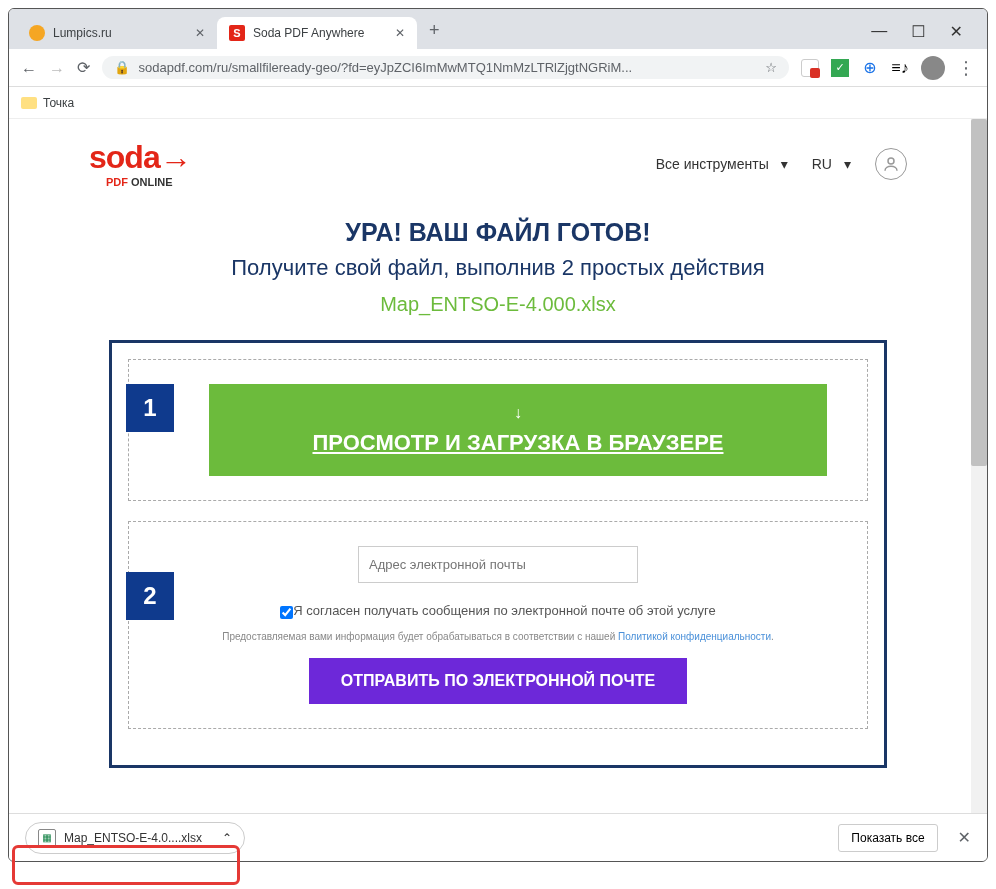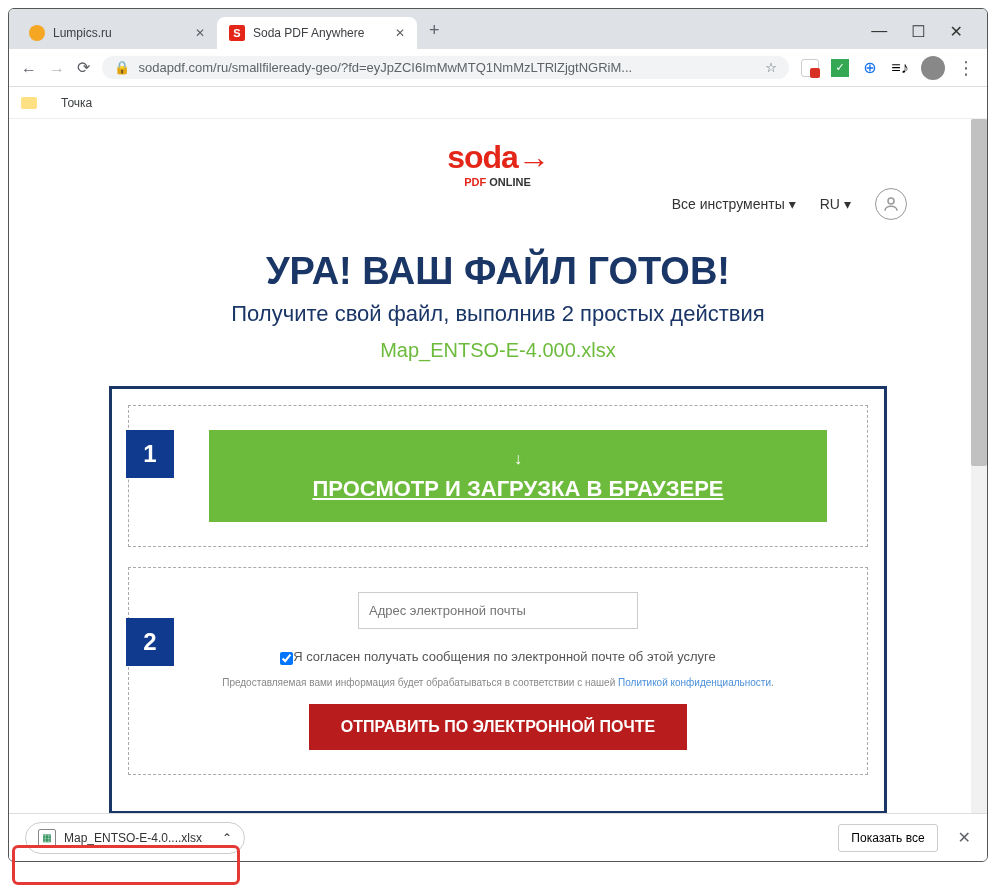--- a/index.html
+++ b/index.html
@@ -21,58 +21,58 @@
 .nav-btn.disabled { color: #bbb; }
 .address { flex: 1; display: flex; align-items: center; background: #f1f3f4; border-radius: 16px; padding: 4px 12px; gap: 8px; font-size: 13px; color: #5f6368; }
 .address .lock { color: #5f6368; }
 .tb-icon { width: 18px; height: 18px; display: flex; align-items: center; justify-content: center; cursor: pointer; }
 .ext-badge { background: #fff; border: 1px solid #ccc; border-radius: 3px; position: relative; }
 .ext-badge::after { content: ''; position: absolute; bottom: -2px; right: -2px; width: 10px; height: 10px; background: #d93025; border-radius: 2px; }
 .green-check { background: #34a853; color: #fff; font-size: 11px; }
 .avatar { width: 24px; height: 24px; border-radius: 50%; background: #888; }
 .menu-dots { font-size: 18px; color: #5f6368; }
 
-.bookmarks { height: 32px; display: flex; align-items: center; padding: 0 12px; gap: 24px; border-bottom: 1px solid #eee; font-size: 12px; color: #3c4043; }
+.bookmarks { height: 32px; display: flex; align-items: center; padding: 0 12px; gap: 6px; border-bottom: 1px solid #eee; font-size: 12px; color: #3c4043; }
 .bm-folder { width: 16px; height: 12px; background: #ffe082; border-radius: 2px; }
 
 .content { flex: 1; overflow: hidden; background: #fff; position: relative; }
 .scrollbar { position: absolute; right: 0; top: 0; width: 16px; height: 100%; background: #f1f1f1; }
 .scroll-thumb { position: absolute; top: 0; width: 100%; height: 50%; background: #c1c1c1; border-radius: 2px; }
 
 .page { padding: 0 80px; }
-.site-header { display: flex; align-items: center; padding: 20px 0 10px; flex-direction: column; }
+.site-header { display: flex; align-items: center; padding: 20px 0 10px; }
 .logo { color: #e32618; font-size: 32px; font-weight: bold; letter-spacing: -1px; }
 .logo-sub { color: #333; font-size: 11px; font-weight: bold; }
 .logo-sub .pdf { color: #e32618; padding-left: 17px; }
 .hdr-right { margin-left: auto; display: flex; align-items: center; gap: 24px; font-size: 14px; color: #333; }
-.dropdown { display: flex; align-items: center; gap: 4px; cursor: pointer; }
+.dropdown { display: flex; align-items: center; gap: 12px; cursor: pointer; }
 .user-icon { width: 32px; height: 32px; border: 1.5px solid #999; border-radius: 50%; display: flex; align-items: center; justify-content: center; color: #999; }
 
 .hero { text-align: center; margin-top: 20px; }
-.hero h1 { color: #1a3666; font-size: 38px; font-weight: bold; }
+.hero h1 { color: #1a3666; font-size: 25px; font-weight: bold; }
 .hero h2 { color: #1a3666; font-size: 22px; font-weight: normal; margin-top: 8px; }
 .hero .filename { color: #6cbb3c; font-size: 20px; margin-top: 12px; }
 
 .box-outer { border: 3px solid #1a3666; margin: 24px 20px 0; padding: 16px; position: relative; }
 .section { border: 1px dashed #aaa; padding: 24px 40px; margin-bottom: 20px; position: relative; }
 .step-num { position: absolute; left: -3px; top: 24px; width: 48px; height: 48px; background: #0f3a8d; color: #fff; font-size: 24px; font-weight: bold; display: flex; align-items: center; justify-content: center; }
 .section2 .step-num { top: 50px; }
 
 .big-btn { background: #6cbb3c; color: #fff; text-align: center; padding: 20px; font-size: 22px; font-weight: bold; cursor: pointer; display: flex; flex-direction: column; align-items: center; gap: 8px; margin-left: 40px; }
 .big-btn .label { text-decoration: underline; }
 .dl-arrow { font-size: 16px; }
 
 .sec-title { color: #1a3666; font-size: 22px; text-align: center; margin-bottom: 16px; }
 .email-input { display: block; margin: 0 auto; width: 280px; padding: 10px; border: 1px solid #ccc; font-size: 13px; color: #888; text-align: left; }
 .consent-row { display: flex; align-items: flex-start; justify-content: center; gap: 0; margin-top: 20px; font-size: 13px; color: #555; }
 .consent-row input { margin-top: 3px; }
 .consent-text { max-width: 440px; text-align: center; }
 .disclaimer { text-align: center; font-size: 10px; color: #888; margin-top: 12px; }
 .disclaimer a { color: #4a90d9; text-decoration: none; }
-.send-btn { background: #b91c1c; color: #fff; text-align: center; padding: 14px 32px; font-size: 16px; font-weight: bold; margin: 16px auto 0; display: block; width: fit-content; cursor: pointer; }
+.send-btn { background: #6d28d9; color: #fff; text-align: center; padding: 14px 32px; font-size: 16px; font-weight: bold; margin: 16px auto 0; display: block; width: fit-content; cursor: pointer; }
 
 .download-bar { height: 48px; border-top: 1px solid #ddd; display: flex; align-items: center; padding: 0 16px; gap: 12px; background: #fff; }
 .dl-chip { display: flex; align-items: center; gap: 8px; border: 1px solid #ccc; border-radius: 16px; padding: 6px 12px; font-size: 12px; color: #333; cursor: pointer; }
 .dl-highlight { position: absolute; bottom: 4px; left: 12px; width: 228px; height: 40px; border: 3px solid #e53935; border-radius: 6px; pointer-events: none; z-index: 10; }
 .dl-icon { width: 18px; height: 18px; border: 1px solid #888; border-radius: 2px; display: flex; align-items: center; justify-content: center; font-size: 10px; color: #0a7d3e; }
 .show-all { margin-left: auto; border: 1px solid #ccc; padding: 6px 12px; border-radius: 3px; font-size: 12px; cursor: pointer; }
 .dl-close { color: #5f6368; cursor: pointer; margin-left: 8px; }
 </style>
 </head>
 <body>

